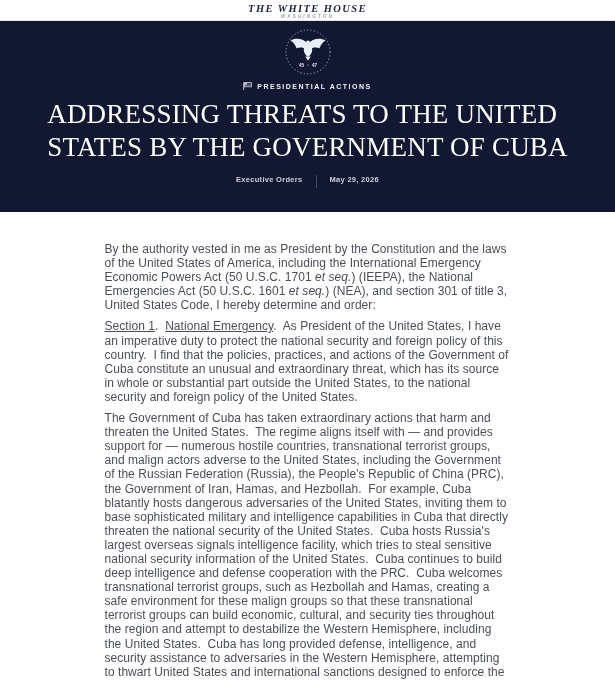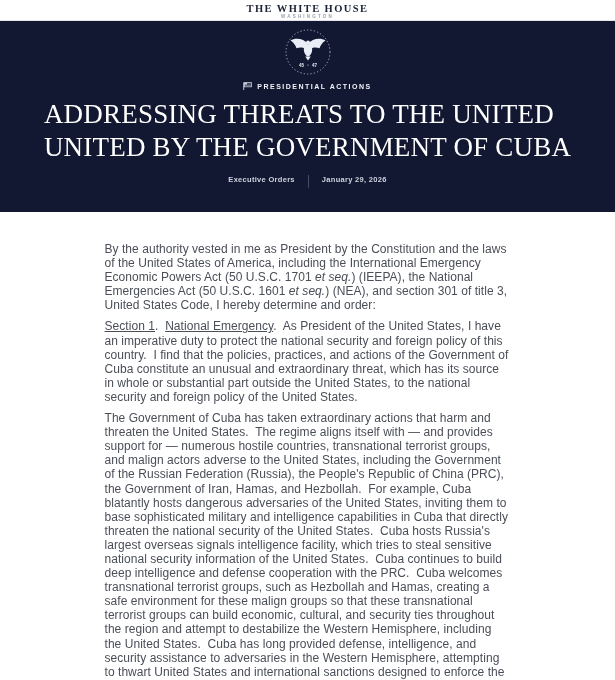--- a/index.html
+++ b/index.html
@@ -2,21 +2,21 @@
 <html><head>
 <meta charset="utf-8">
 <style>
   * { box-sizing: border-box; margin: 0; padding: 0; }
   html, body { width: 615px; height: 680px; overflow: hidden; background: #ffffff; }
   body { font-family: "Liberation Sans", sans-serif; }
 
   
   .site-header {
     height: 21px; background: #ffffff; text-align: center;
-    padding-top: 3px; border-bottom: 1px solid #e3e5ea;
+    padding-top: 3px; border-bottom: 1px solid #e3e5ea; font-style: italic;
   }
   .brand {
     font-family: "Liberation Serif", serif; font-size: 10.5px; line-height: 11px;
     letter-spacing: 1.4px; color: #1b2238; font-weight: 700;
   }
   .tagline {
     font-size: 4.5px; line-height: 6px; letter-spacing: 2.2px; color: #9ba0ac;
     font-weight: 700; margin-top: 0px;
   }
 
@@ -85,27 +85,27 @@
       <rect x="1.4" y="0.6" width="7" height="4.2" fill="none" stroke="#cfd5e2" stroke-width="0.8"></rect>
       <line x1="1.8" y1="2" x2="8" y2="2" stroke="#cfd5e2" stroke-width="0.5"></line>
       <line x1="1.8" y1="3.4" x2="8" y2="3.4" stroke="#cfd5e2" stroke-width="0.5"></line>
       <rect x="1.6" y="0.9" width="2.4" height="1.6" fill="#cfd5e2"></rect>
     </svg>
     <span class="category-label">PRESIDENTIAL ACTIONS</span>
   </div>
 
   <h1 class="page-title">
     <div>ADDRESSING THREATS TO THE UNITED</div>
-    <div>UNITED BY THE GOVERNMENT OF CUBA</div>
+    <div>STATES BY THE GOVERNMENT OF CUBA</div>
   </h1>
 
   <div class="meta-row">
     <span class="meta-category">Executive Orders</span>
     <span class="meta-divider"></span>
-    <span class="meta-date">January 29, 2026</span>
+    <span class="meta-date">May 29, 2026</span>
   </div>
 </section>
 
 <article class="article">
   <p><span>By the authority vested in me as President by the Constitution and the laws of the United States of America, including the International Emergency Economic Powers Act (50 U.S.C. 1701 </span><span class="seg-italic">et seq.</span><span>) (IEEPA), the National Emergencies Act (50 U.S.C. 1601 </span><span class="seg-italic">et seq.</span><span>) (NEA), and section 301 of title 3, United States Code, I hereby determine and order:</span></p>
 
   <p><span class="seg-underline">Section 1</span><span>.  </span><span class="seg-underline">National Emergency</span><span>.  As President of the United States, I have an imperative duty to protect the national security and foreign policy of this country.  I find that the policies, practices, and actions of the Government of Cuba constitute an unusual and extraordinary threat, which has its source in whole or substantial part outside the United States, to the national security and foreign policy of the United States.</span></p>
 
   <p>The Government of Cuba has taken extraordinary actions that harm and threaten the United States.  The regime aligns itself with — and provides support for — numerous hostile countries, transnational terrorist groups, and malign actors adverse to the United States, including the Government of the Russian Federation (Russia), the People's Republic of China (PRC), the Government of Iran, Hamas, and Hezbollah.  For example, Cuba blatantly hosts dangerous adversaries of the United States, inviting them to base sophisticated military and intelligence capabilities in Cuba that directly threaten the national security of the United States.  Cuba hosts Russia's largest overseas signals intelligence facility, which tries to steal sensitive national security information of the United States.  Cuba continues to build deep intelligence and defense cooperation with the PRC.  Cuba welcomes transnational terrorist groups, such as Hezbollah and Hamas, creating a safe environment for these malign groups so that these transnational terrorist groups can build economic, cultural, and security ties throughout the region and attempt to destabilize the Western Hemisphere, including the United States.  Cuba has long provided defense, intelligence, and security assistance to adversaries in the Western Hemisphere, attempting to thwart United States and international sanctions designed to enforce the stability of the region, uphold the rule of law, and safeguard the national security and foreign policy of the United States.  Cuba continues to try to thwart United States efforts to address threats to the United States posed by hostile countries, transnational terrorist groups, and malign actors, including in the Western Hemisphere.</p>
 </article>

